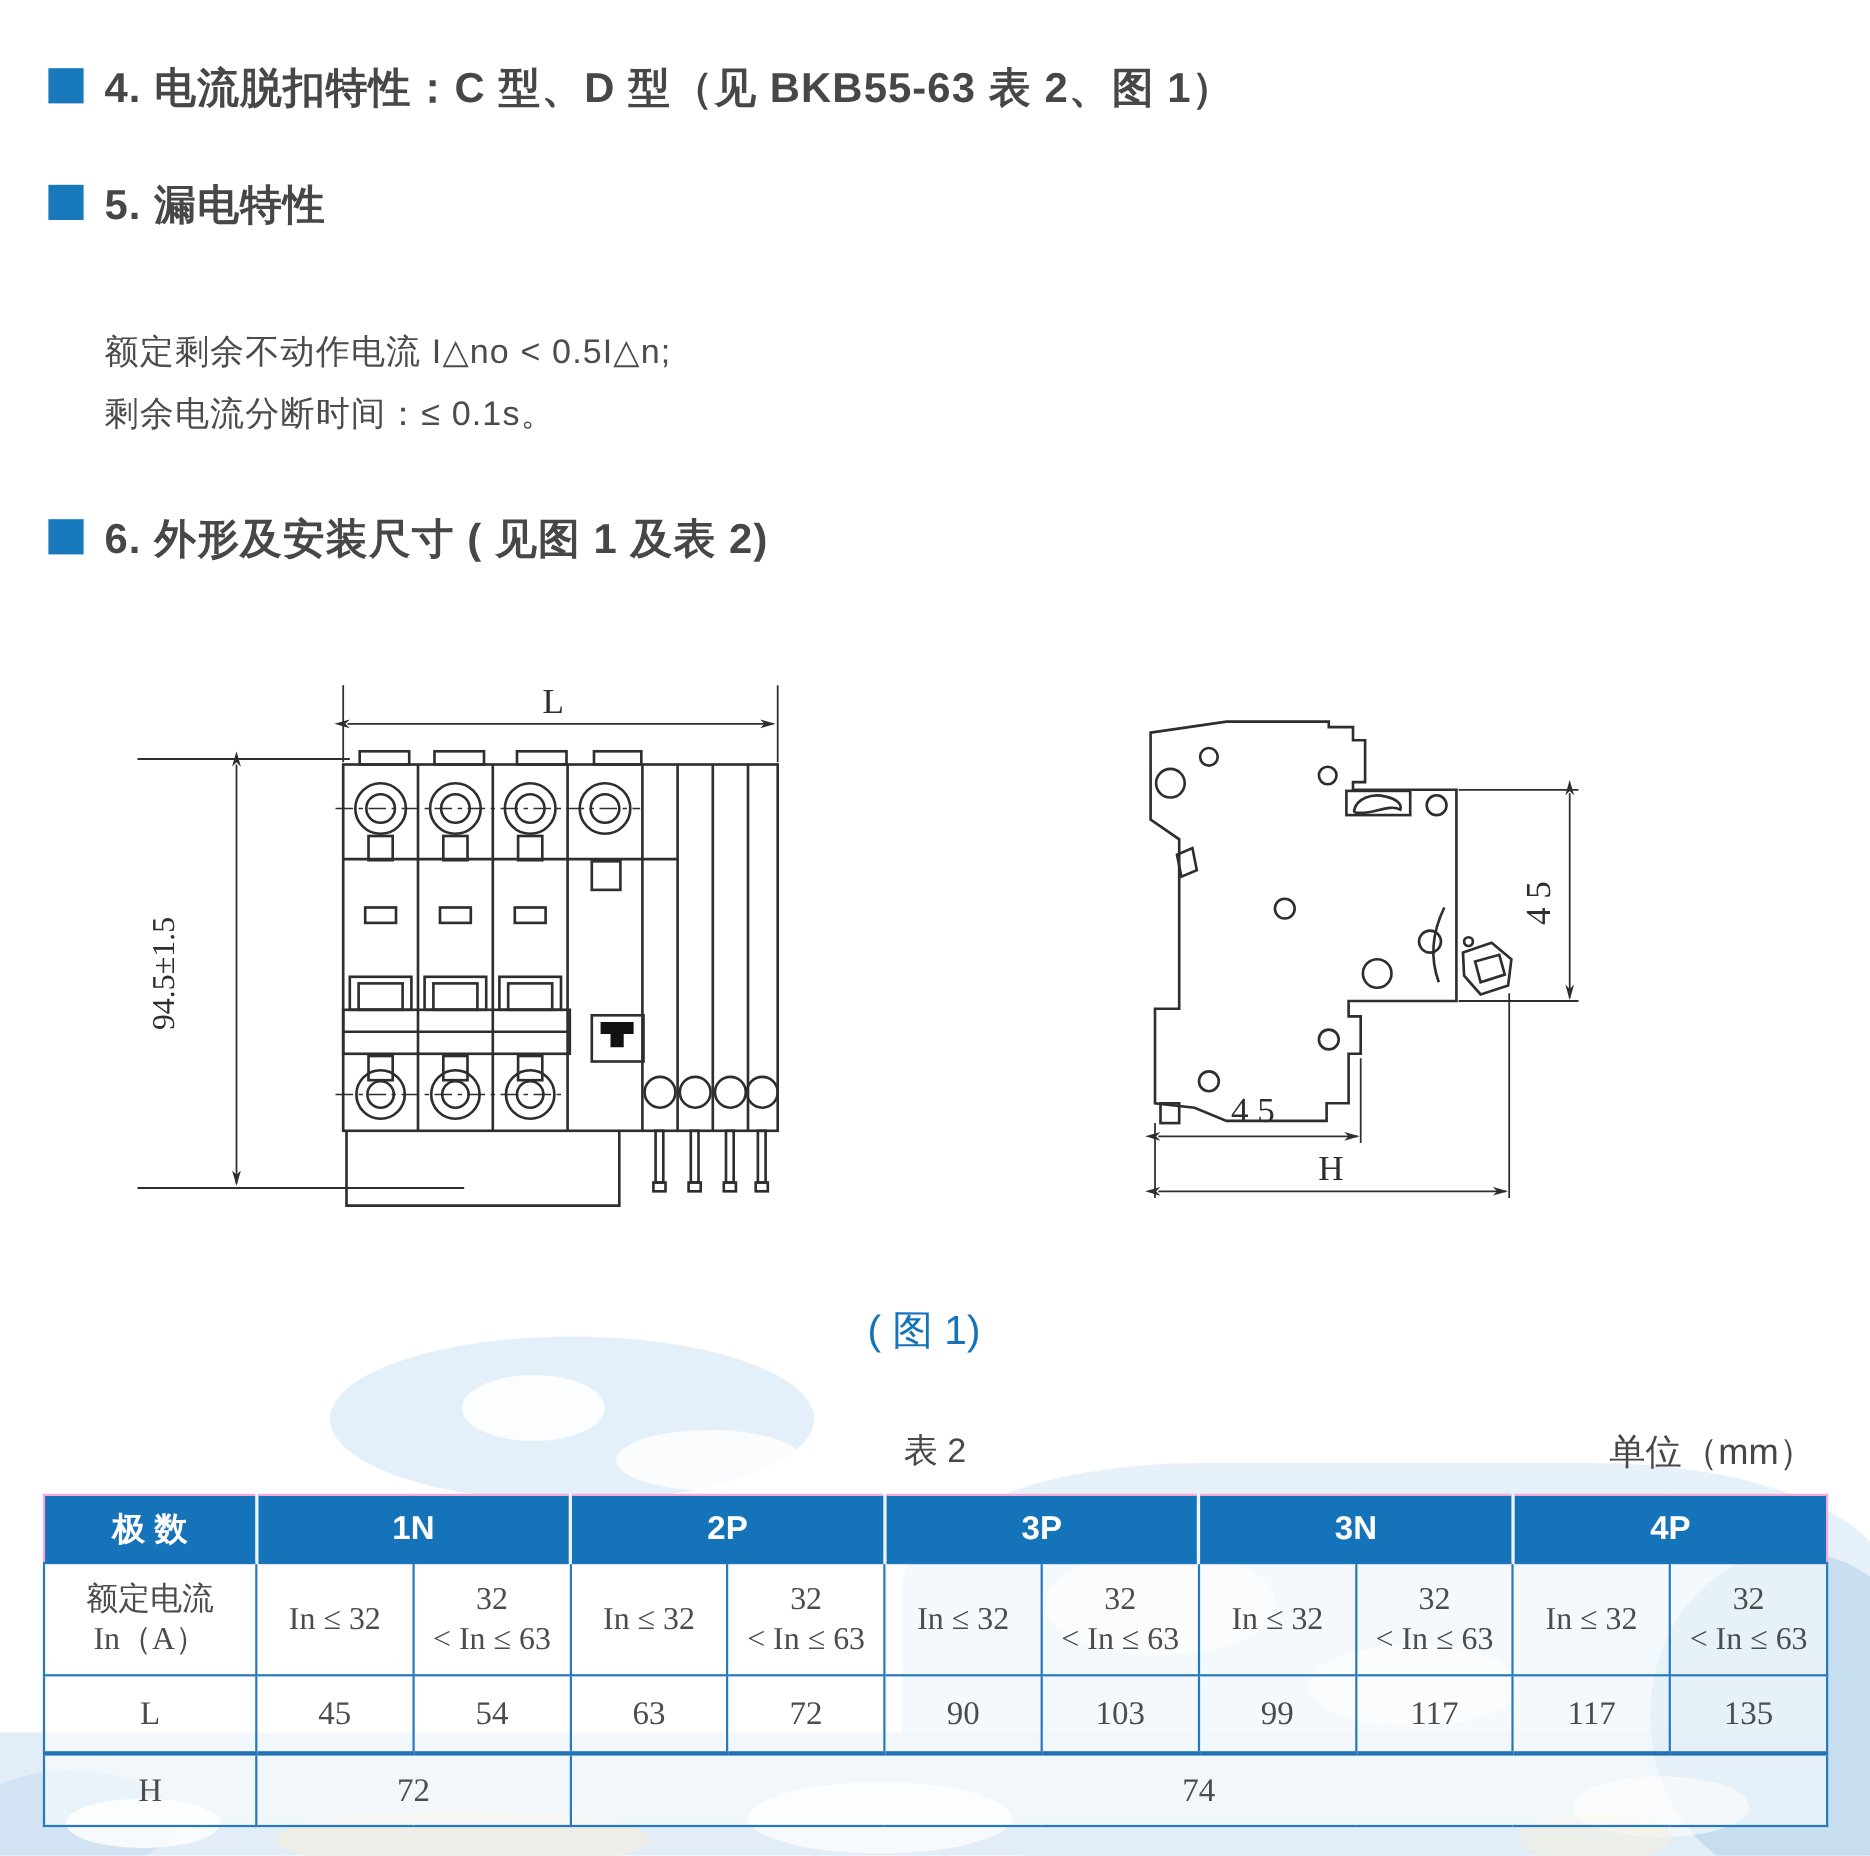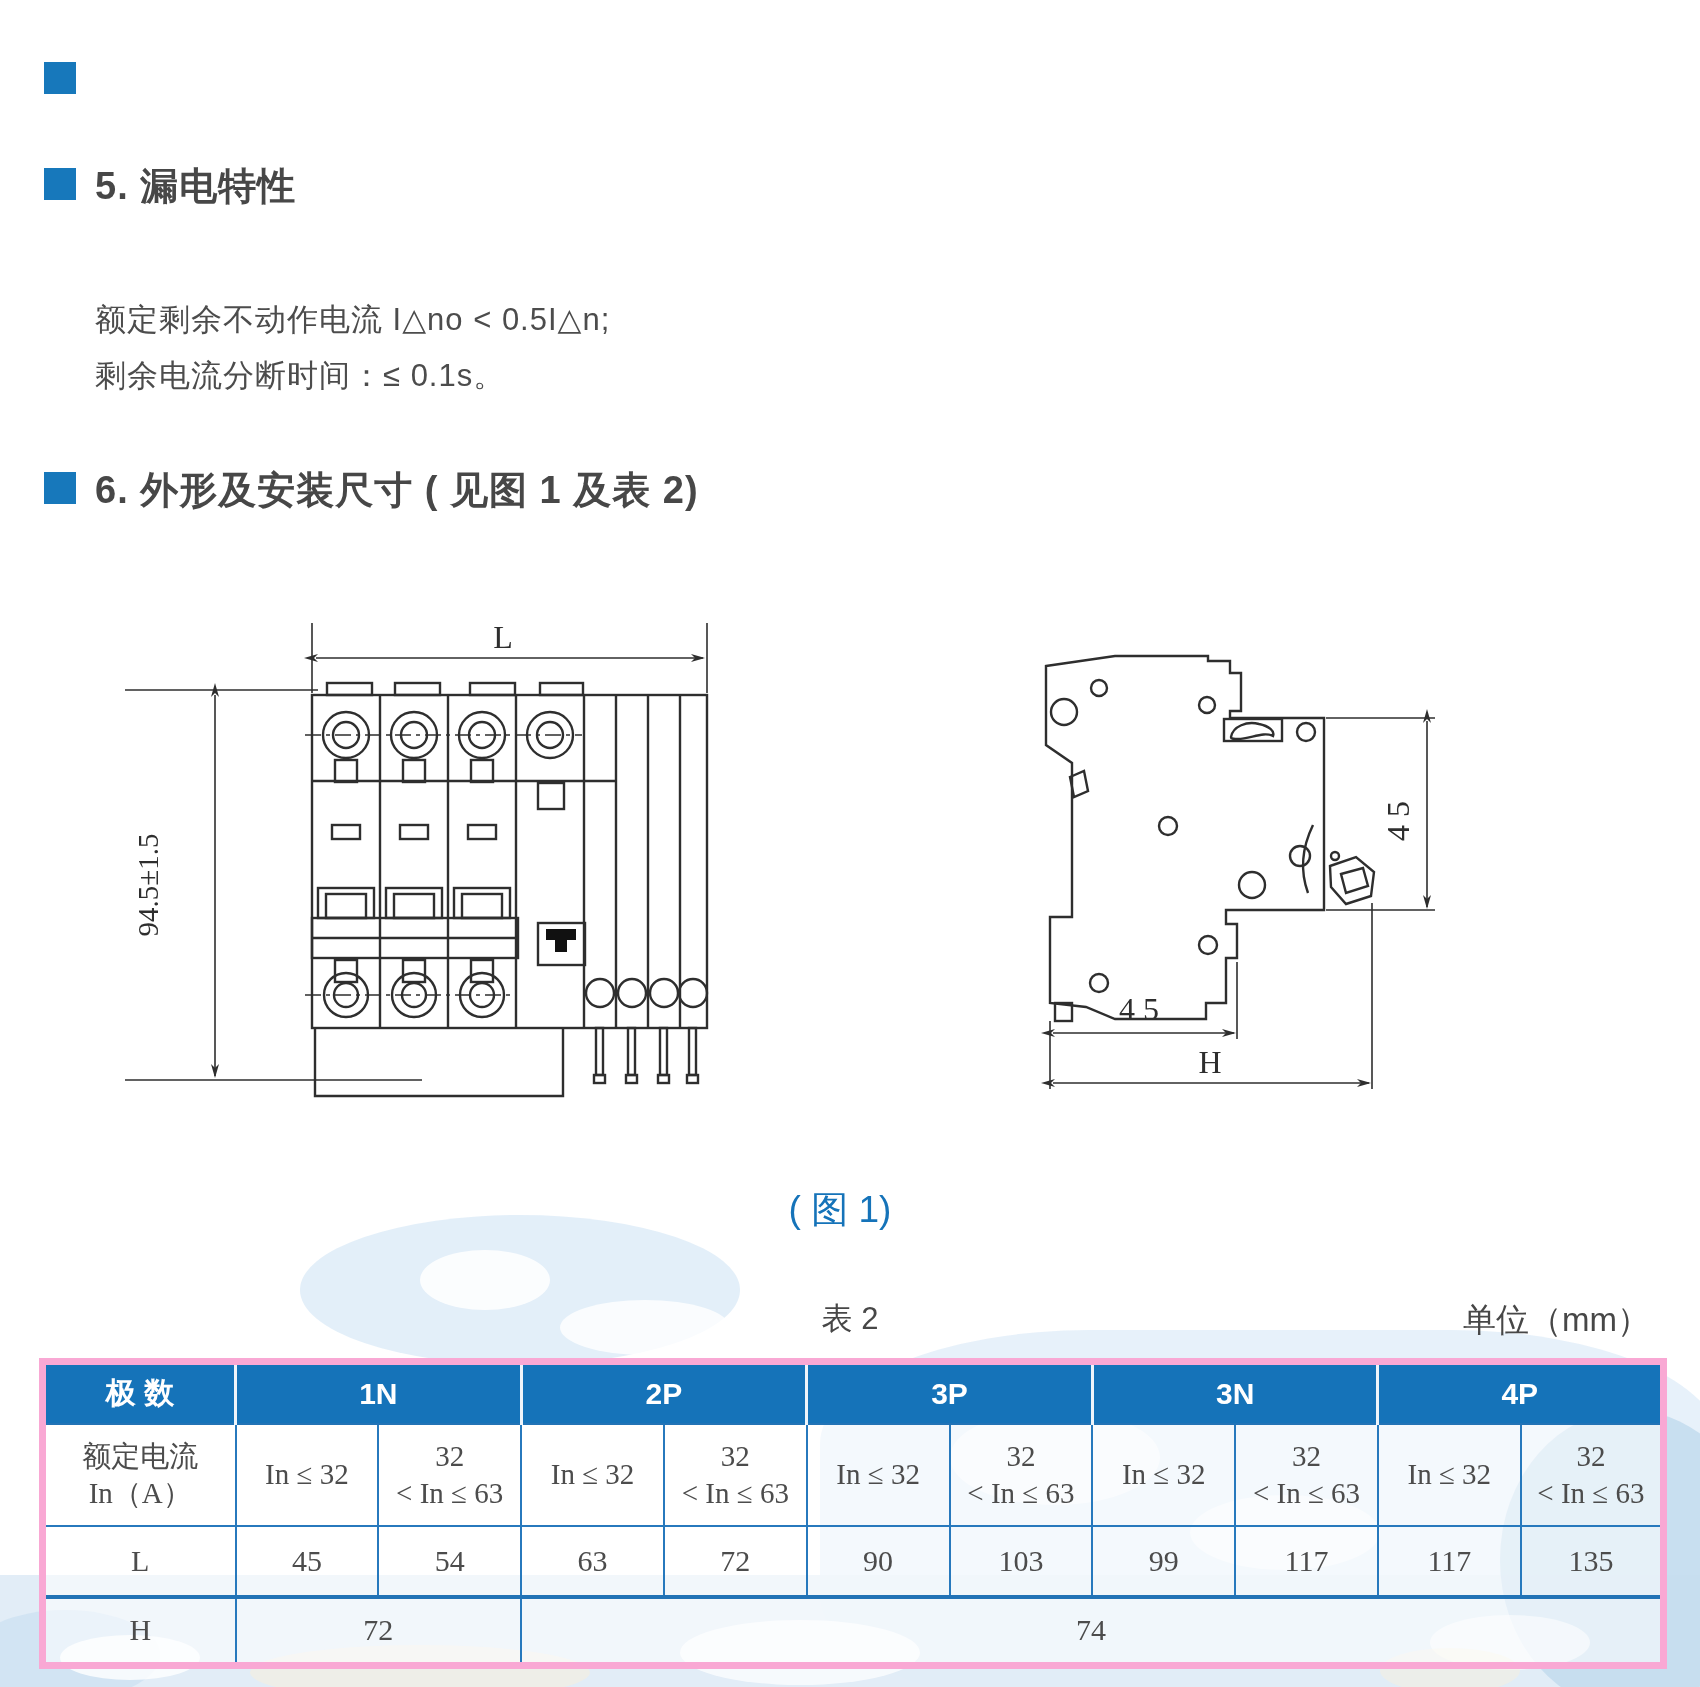--- a/index.html
+++ b/index.html
@@ -15,21 +15,21 @@
   .h-text{position:absolute;font-size:38px;font-weight:700;color:#474747;white-space:nowrap;letter-spacing:1px;}
   .leak-line{position:absolute;left:95px;font-size:31px;color:#4c4c4c;white-space:nowrap;letter-spacing:1px;}
   
   .drawing{position:absolute;}
   .fig-caption{position:absolute;left:690px;top:1185px;width:300px;text-align:center;
     font-size:37px;color:#1573b9;white-space:nowrap;}
   .tbl-title{position:absolute;left:750px;top:1298px;width:200px;text-align:center;font-size:31px;color:#474747;}
   .tbl-unit{position:absolute;left:1400px;top:1298px;width:250px;text-align:right;font-size:33px;color:#474747;}
   
   .dim-table{position:absolute;left:39px;top:1358px;width:1621px;border-collapse:collapse;table-layout:fixed;
-    border:7px solid #f9a8d4;}
+    border:2px solid #f9a8d4;}
   .dim-table td,.dim-table th{border:2px solid #2779bd;text-align:center;vertical-align:middle;padding:0;}
   .dim-table th{background:#1573b9;color:#ffffff;font-size:30px;font-weight:700;
     border-left:3px solid #eef4fa;border-right:3px solid #eef4fa;border-top:none;border-bottom:2px solid #2273b6;}
   .dim-table th:first-child{border-left:none;}
   .dim-table th:last-child{border-right:none;}
   .t-serif{font-family:"Liberation Serif","DejaVu Serif",serif;}
   .cell-bg{background:rgba(255,255,255,0.55);}
   .row-head{height:62px;}
   .row-rated td{height:100px;font-size:29px;color:#4c4c4c;}
   .row-l td{height:68px;font-size:30px;color:#4c4c4c;border-bottom:4px solid #2273b6;}
@@ -53,20 +53,21 @@
   <div class="wm" style="left:1190px;top:1495px;width:190px;height:75px;background:#ffffff;opacity:.5;"></div>
   <div class="wm" style="left:680px;top:1620px;width:240px;height:65px;background:#ffffff;opacity:.7;"></div>
   <div class="wm" style="left:60px;top:1635px;width:140px;height:45px;background:#ffffff;opacity:.8;"></div>
   <div class="wm" style="left:1430px;top:1615px;width:160px;height:55px;background:#ffffff;opacity:.55;"></div>
   <div class="wm" style="left:250px;top:1645px;width:340px;height:55px;background:#f7efdd;opacity:.6;"></div>
   <div class="wm" style="left:1380px;top:1648px;width:140px;height:45px;background:#f7efdd;opacity:.5;"></div>
 
   <div class="content">
 
     <div class="bullet" style="left:44px;top:62px;"></div>
+    <div class="h-text" style="left:95px;top:55px;">4. 电流脱扣特性：C 型、D 型（见 BKB55-63 表 2、图 1）</div>
 
     <div class="bullet" style="left:44px;top:168px;"></div>
     <div class="h-text" style="left:95px;top:161px;">5. 漏电特性</div>
 
     <div class="leak-line" style="top:299px;text-align:right;">额定剩余不动作电流 I△no &lt; 0.5I△n;</div>
     <div class="leak-line" style="top:355px;">剩余电流分断时间：≤ 0.1s。</div>
 
     <div class="bullet" style="left:44px;top:472px;"></div>
     <div class="h-text" style="left:95px;top:465px;">6. 外形及安装尺寸 ( 见图 1 及表 2)</div>
 

